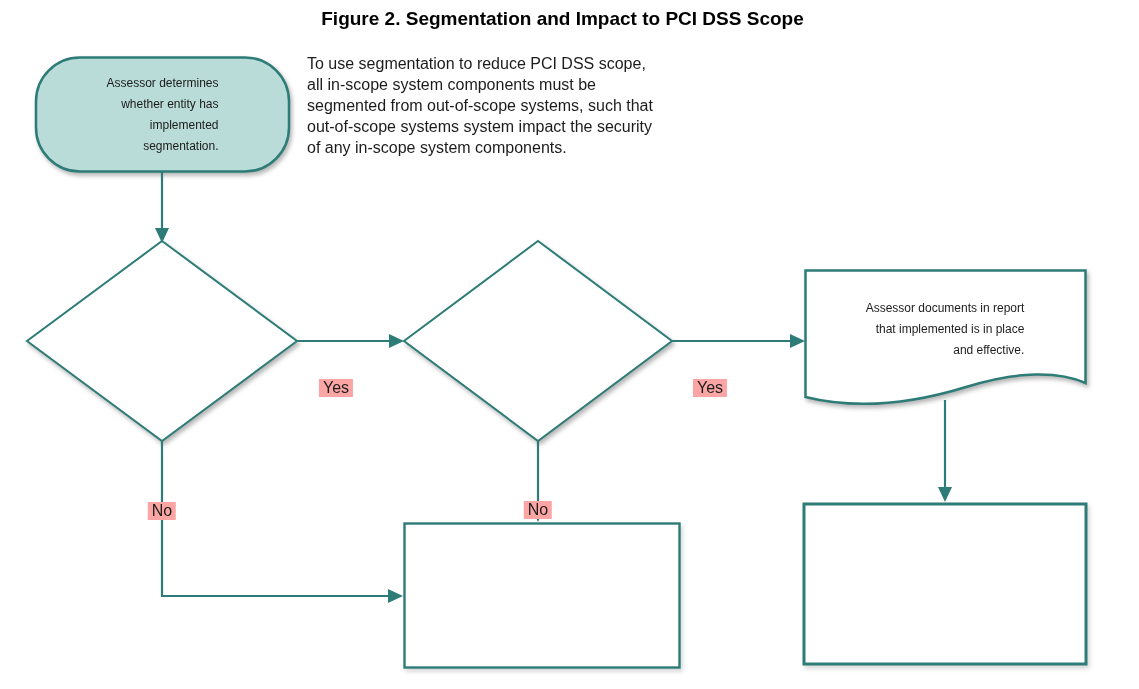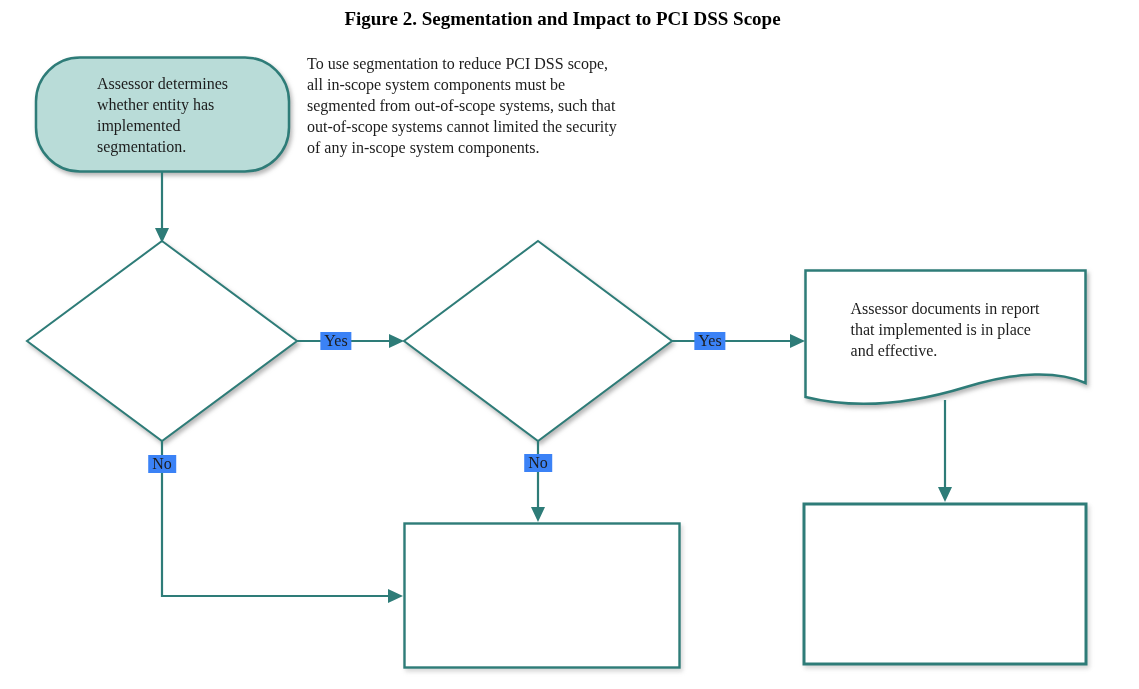--- a/index.html
+++ b/index.html
@@ -1,37 +1,37 @@
 <!DOCTYPE html>
 <html><head>
 <meta charset="utf-8">
 <style>
   html,body { margin:0; padding:0; background:#ffffff; }
   .canvas {
     position:relative; width:1139px; height:689px; background:#ffffff;
-    font-family:Liberation Serif, serif; color:#1c1c1c; overflow:hidden;
+    font-family:Liberation Sans, sans-serif; color:#1c1c1c; overflow:hidden;
   }
   .figure-title {
     position:absolute; left:0; top:8px; width:1125px; text-align:center;
     font-size:19px; font-weight:bold; color:#000000;
   }
   svg.gfx { position:absolute; left:0; top:0; }
   .shape { fill:#ffffff; stroke:#2e7c78; }
   .shape.terminator { fill:#b9dcd8; }
   .shadow { filter:drop-shadow(2px 3px 2px rgba(110,110,110,0.5)); }
   .shadow-soft { filter:drop-shadow(2px 3px 2px rgba(140,140,140,0.35)); }
   .edge { stroke:#2e7c78; stroke-width:2.2; fill:none; }
   .head { fill:#2e7c78; stroke:none; }
   .node-label {
     position:absolute; display:flex; align-items:center; justify-content:center;
-    text-align:left; font-size:16px; line-height:21px; white-space:pre-line;
+    text-align:right; font-size:12px; line-height:21px; white-space:pre-line;
   }
   .edge-label {
-    position:absolute; transform:translate(-50%,-50%); background:#3b82f6;
-    padding:0 4px; font-size:16px; line-height:18px;
+    position:absolute; transform:translate(-50%,-50%); background:#fca5a5;
+    padding:0 4px; font-size:16px; line-height:18px;margin-top:47px;
   }
   .annotation {
     position:absolute; font-size:16px; line-height:21px; white-space:pre-line;
     text-align:left;
   }
 </style>
 </head>
 <body>
 
 <div class="canvas">
@@ -100,17 +100,17 @@
 
   <div class="edge-label" style="left:710px; top:341px;">Yes</div>
 
   <div class="edge-label" style="left:162px; top:464px;">No</div>
 
   <div class="edge-label" style="left:538px; top:463px;">No</div>
 
   <div class="annotation" style="left:307px; top:53px; width:460px;">To use segmentation to reduce PCI DSS scope,
 all in-scope system components must be
 segmented from out-of-scope systems, such that
-out-of-scope systems cannot limited the security
+out-of-scope systems system impact the security
 of any in-scope system components.</div>
 
 
 </div>
 
 </body></html>

